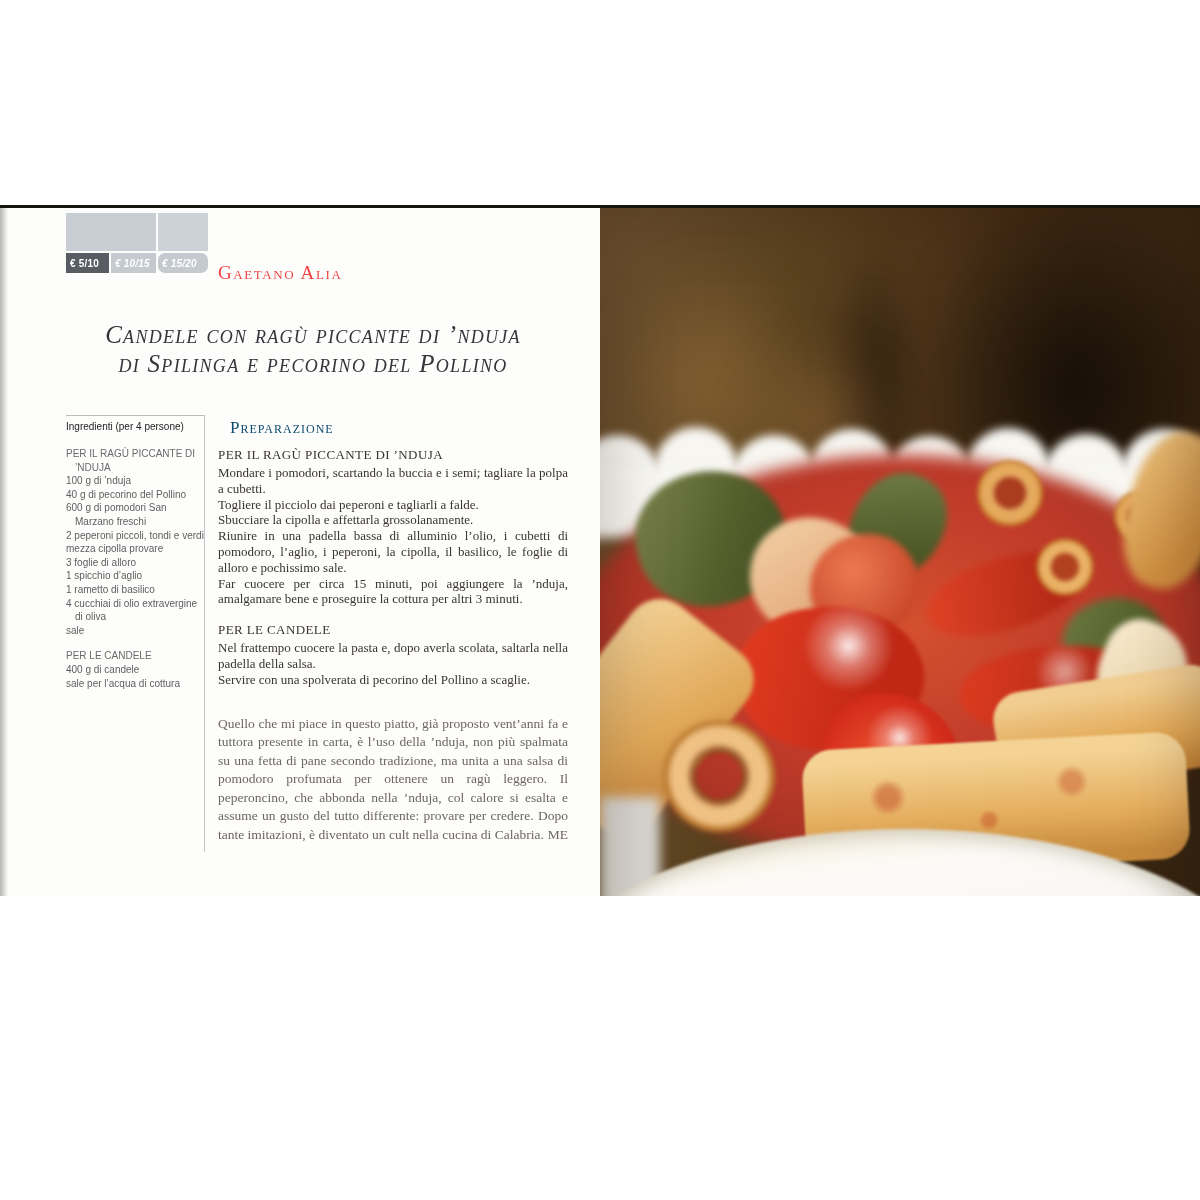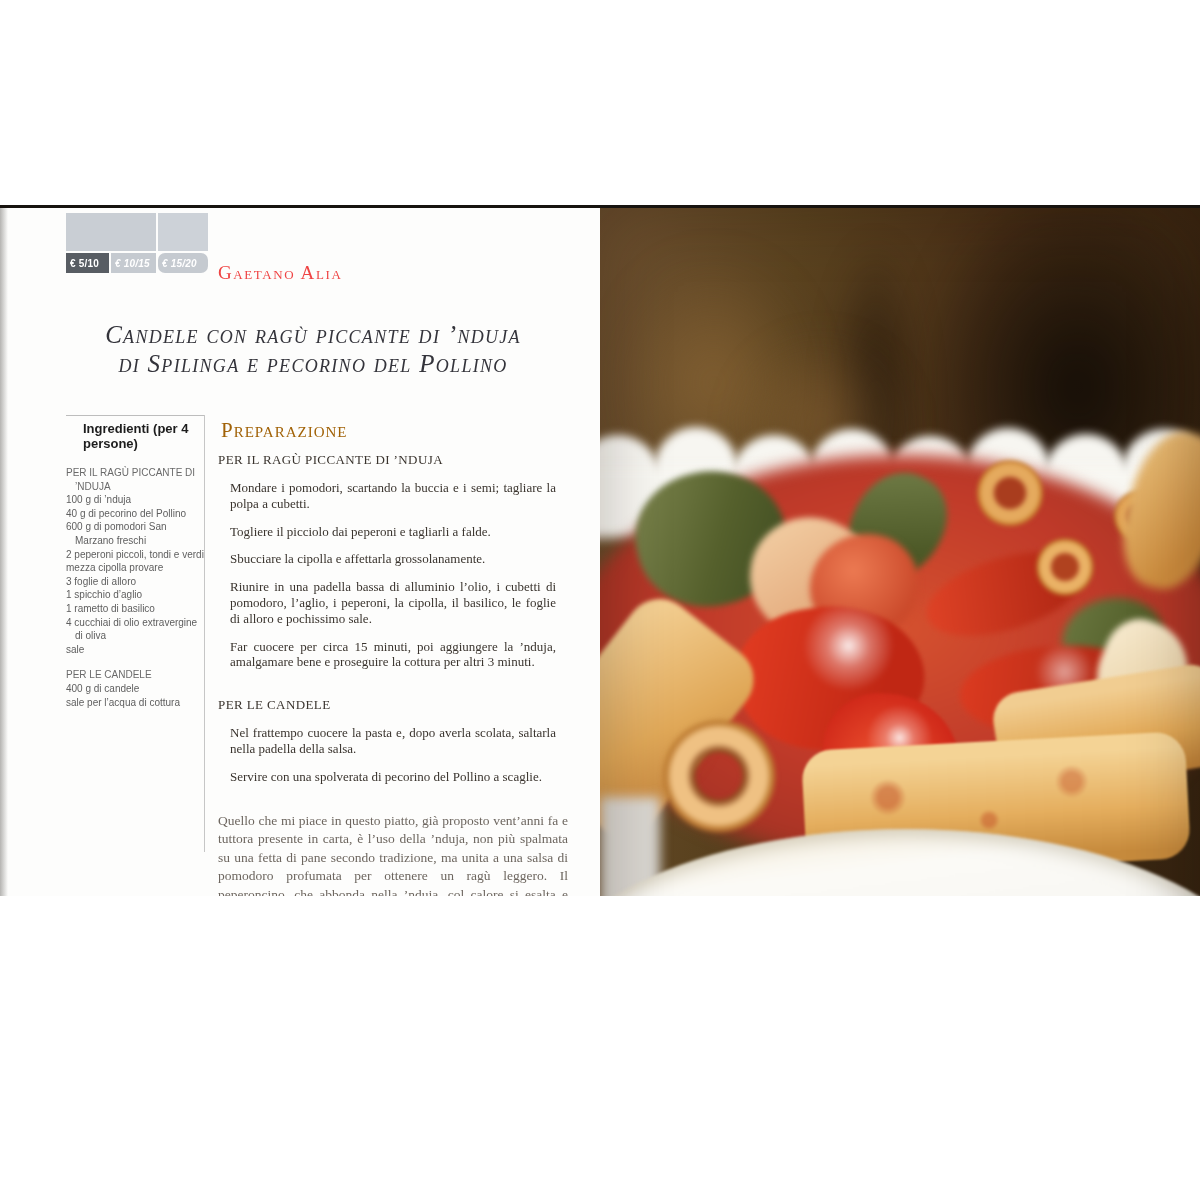--- a/index.html
+++ b/index.html
@@ -32,31 +32,31 @@
   .chef{position:absolute;left:218px;top:54px;font-variant:small-caps;font-size:19px;
         letter-spacing:1.6px;color:#ef4444;}
   .title{position:absolute;left:58px;top:112px;width:510px;text-align:center;
          font-variant:small-caps;font-size:25px;line-height:29px;letter-spacing:1.3px;color:#34343b;font-style:italic;}
 
   
   .ing-rule{position:absolute;left:66px;top:207px;width:138px;height:1px;background:#bdbdbd;}
   .col-divider{position:absolute;left:204px;top:207px;width:1px;height:437px;background:#c6c6c6;}
   .ingredients{position:absolute;left:66px;top:213px;width:140px;
                font-family:"Liberation Sans",sans-serif;color:#5e5e5e;}
-  .ing-heading{font-size:13px;font-weight:bold;color:#1d1d1d;margin:0 0 15px 17px;}
+  .ing-heading{font-size:10px;font-weight:normal;color:#1d1d1d;margin:0 0 15px 0;}
   .ing-section-title{font-size:10px;line-height:13.6px;margin:0;color:#6a6a6a;
                      padding-left:9px;text-indent:-9px;}
   .ing-item{font-size:10px;line-height:13.6px;margin:0;padding-left:9px;text-indent:-9px;}
   .ing-gap{height:12px;}
 
   
   .prep{position:absolute;left:218px;top:210px;width:350px;color:#3a342e;}
-  .prep-heading{font-variant:small-caps;font-size:21px;letter-spacing:1px;color:#a16207;margin:0 0 9px 3px;}
+  .prep-heading{font-variant:small-caps;font-size:17px;letter-spacing:1px;color:#0c4a6e;margin:0 0 9px 12px;}
   .prep-section-title{font-size:13px;letter-spacing:.4px;margin:0 0 2px 0;color:#3a342e;}
-  .prep p.step{font-size:13px;line-height:15.8px;margin:12px;text-align:justify;hyphens:auto;}
+  .prep p.step{font-size:13px;line-height:15.8px;margin:0;text-align:justify;hyphens:auto;}
   .prep-gap{height:15px;}
   .commentary{position:relative;margin-top:27px;font-size:13.5px;line-height:18.5px;
               color:#6d665f;text-align:justify;hyphens:auto;}
   .commentary .sig{position:absolute;right:0;bottom:0;color:#6d665f;}
 
   
   .folio{position:absolute;left:35px;top:742px;font-family:"Liberation Sans",sans-serif;
          font-size:11px;font-weight:normal;color:#4a4a48;}
   .series{position:absolute;left:77px;top:743px;font-family:"Liberation Sans",sans-serif;
           font-size:10.5px;color:#9a9a96;}

